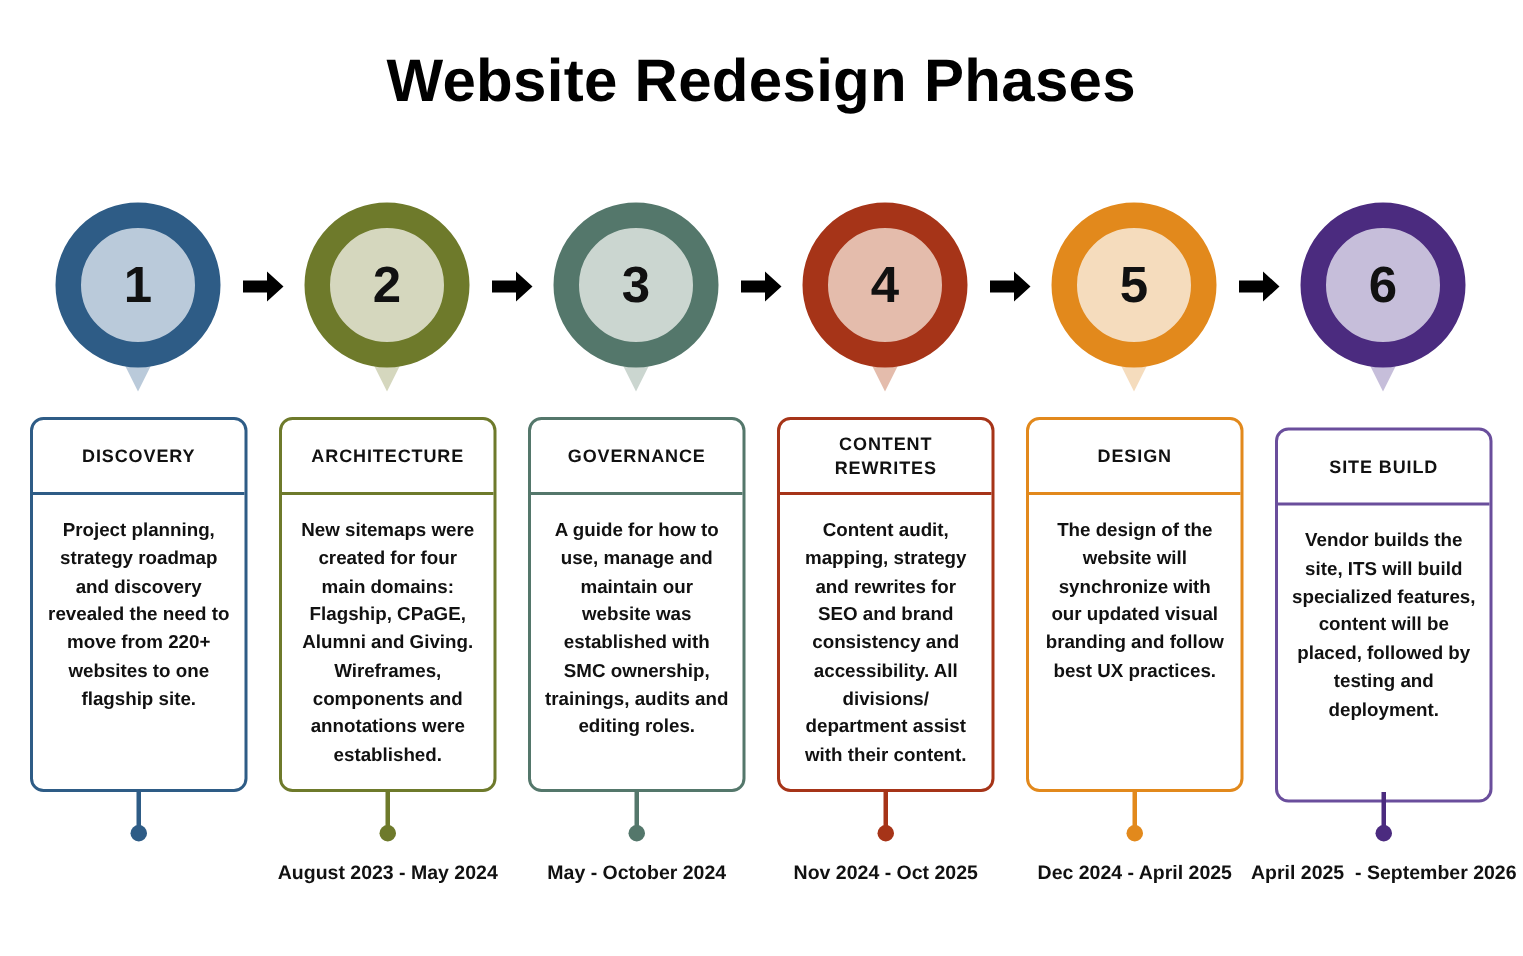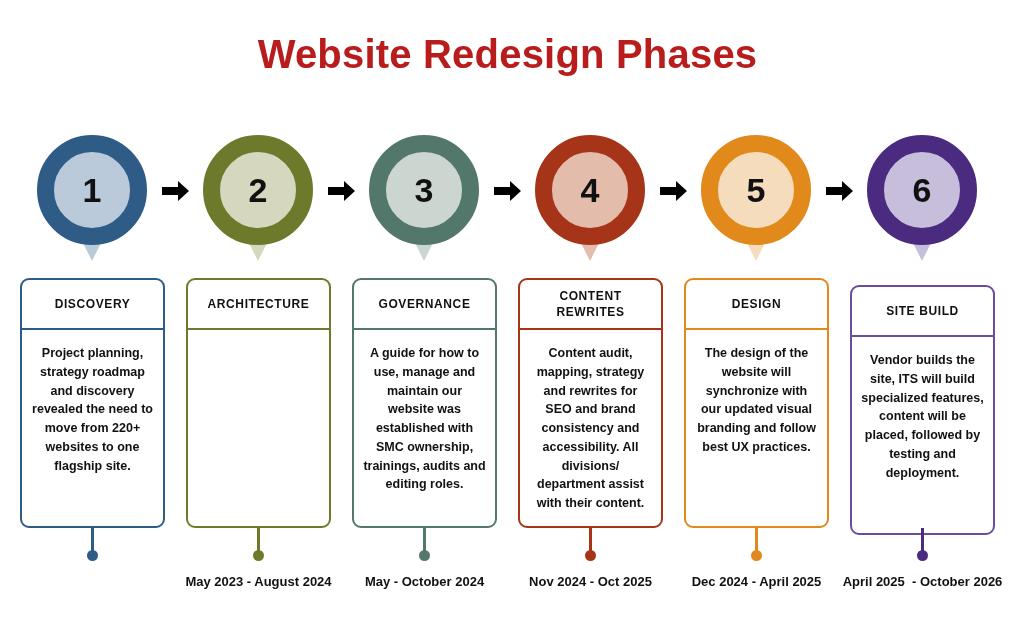--- a/index.html
+++ b/index.html
@@ -17,21 +17,21 @@
 
   
   .title {
     position: absolute;
     top: 32px;
     left: 0;
     width: 1015px;
     text-align: center;
     font-size: 40px;
     font-weight: bold;
-    color: #b91c1c;
+    color: #000000;
     letter-spacing: 0.2px;
   }
 
   
   .circles-row {
     position: absolute;
     top: 135px;
     left: 0;
     width: 1015px;
     height: 130px;
@@ -244,20 +244,23 @@
         <span class="card-header-text">DISCOVERY</span>
       </div>
       <div class="card-body">
         <span class="card-body-text">Project planning, strategy roadmap and discovery revealed the need to move from 220+ websites to one flagship site.</span>
       </div>
     </div>
     <div class="card" style="left: 186px; border-color: rgb(110, 122, 43);">
       <div class="card-header" style="border-bottom-color: rgb(110, 122, 43);">
         <span class="card-header-text">ARCHITECTURE</span>
       </div>
+      <div class="card-body">
+        <span class="card-body-text">New sitemaps were created for four main domains: Flagship, CPaGE, Alumni and Giving. Wireframes, components and annotations were established.</span>
+      </div>
     </div>
     <div class="card" style="left: 352px; border-color: rgb(84, 119, 107);">
       <div class="card-header" style="border-bottom-color: rgb(84, 119, 107);">
         <span class="card-header-text">GOVERNANCE</span>
       </div>
       <div class="card-body">
         <span class="card-body-text">A guide for how to use, manage and maintain our website was established with SMC ownership, trainings, audits and editing roles.</span>
       </div>
     </div>
     <div class="card" style="left: 518px; border-color: rgb(166, 52, 24);">
@@ -286,35 +289,35 @@
     </div>
   </div>
 <div class="stems-row">
     <div class="stem-cell" style="left: 20px;">
       <div class="stem-line" style="background: rgb(46, 92, 134);"></div>
       <div class="stem-dot" style="background: rgb(46, 92, 134);"></div>
     </div>
     <div class="stem-cell" style="left: 186px;">
       <div class="stem-line" style="background: rgb(110, 122, 43);"></div>
       <div class="stem-dot" style="background: rgb(110, 122, 43);"></div>
-      <div class="date-label">May 2023 - August 2024</div>
+      <div class="date-label">August 2023 - May 2024</div>
     </div>
     <div class="stem-cell" style="left: 352px;">
       <div class="stem-line" style="background: rgb(84, 119, 107);"></div>
       <div class="stem-dot" style="background: rgb(84, 119, 107);"></div>
       <div class="date-label">May - October 2024</div>
     </div>
     <div class="stem-cell" style="left: 518px;">
       <div class="stem-line" style="background: rgb(166, 52, 24);"></div>
       <div class="stem-dot" style="background: rgb(166, 52, 24);"></div>
       <div class="date-label">Nov 2024 - Oct 2025</div>
     </div>
     <div class="stem-cell" style="left: 684px;">
       <div class="stem-line" style="background: rgb(226, 137, 28);"></div>
       <div class="stem-dot" style="background: rgb(226, 137, 28);"></div>
       <div class="date-label">Dec 2024 - April 2025</div>
     </div>
     <div class="stem-cell" style="left: 850px;">
       <div class="stem-line" style="background: rgb(75, 43, 127);"></div>
       <div class="stem-dot" style="background: rgb(75, 43, 127);"></div>
-      <div class="date-label">April 2025  - October 2026</div>
+      <div class="date-label">April 2025  - September 2026</div>
     </div>
   </div>
 
 </body></html>

